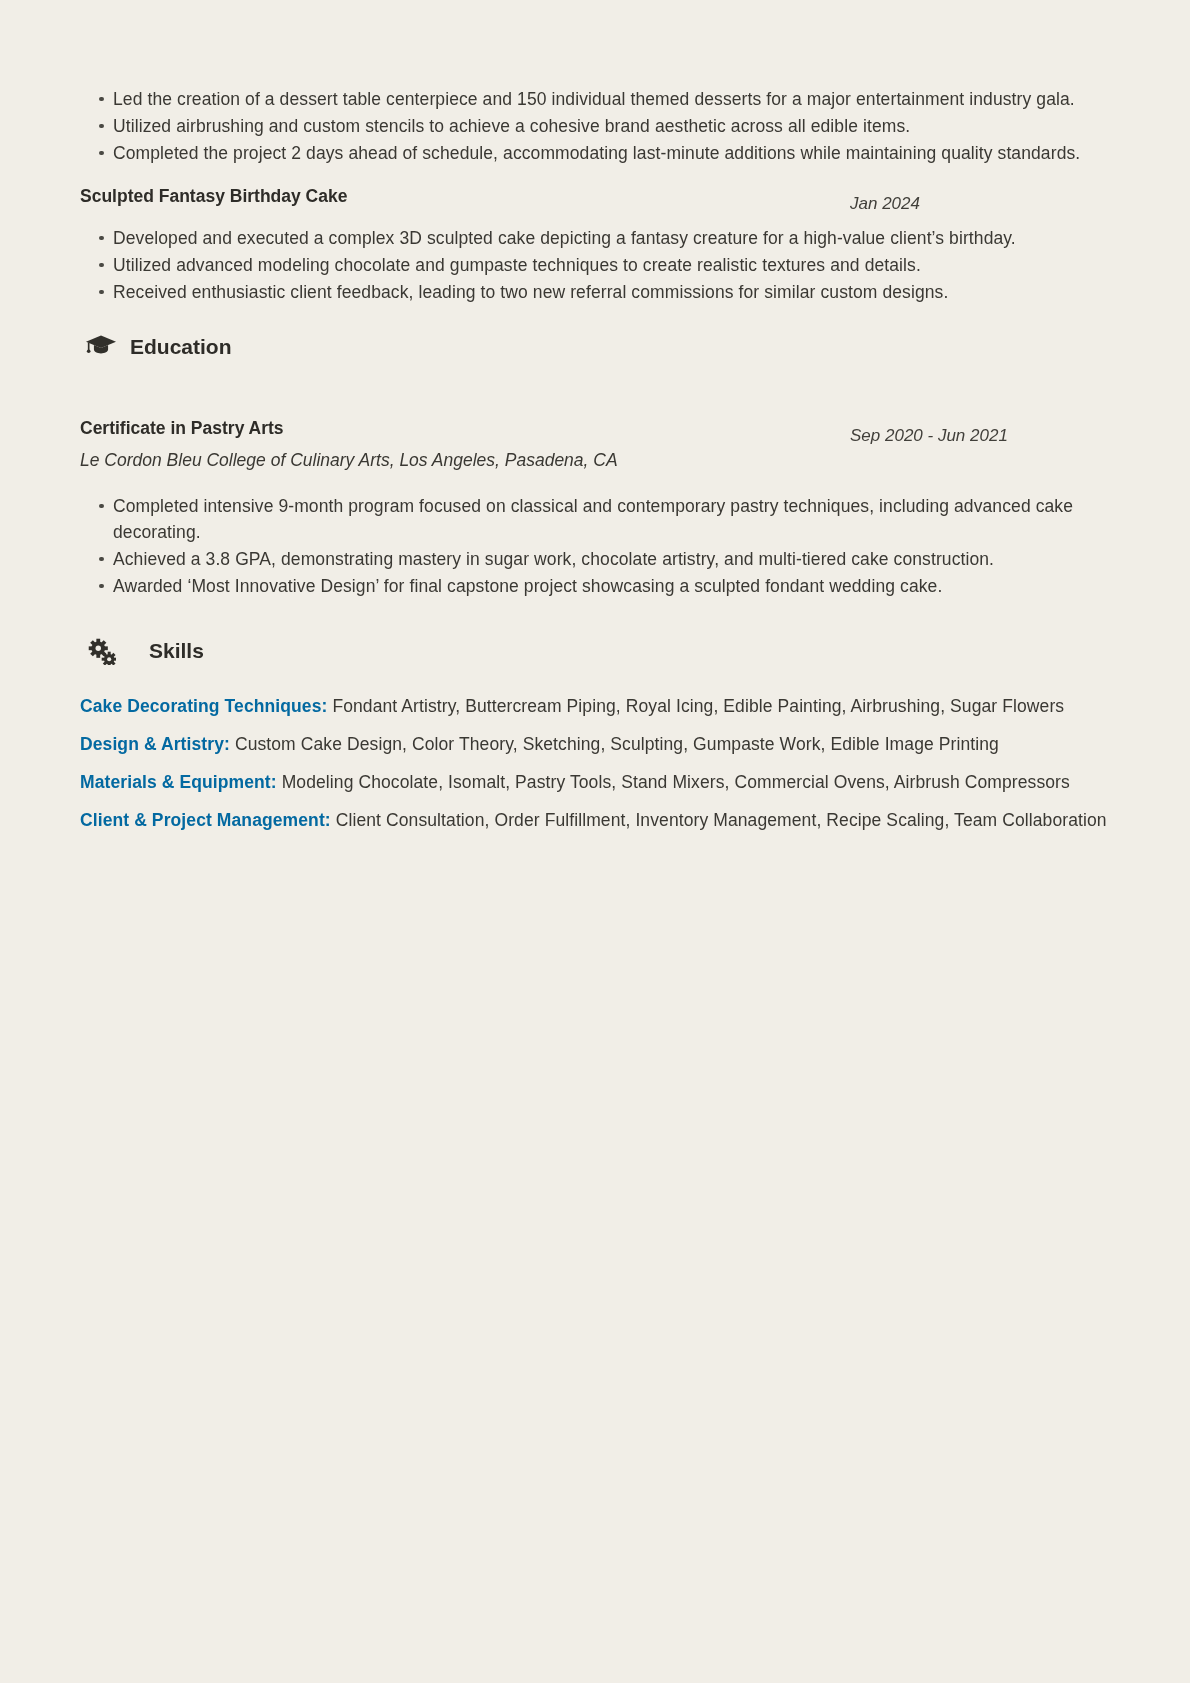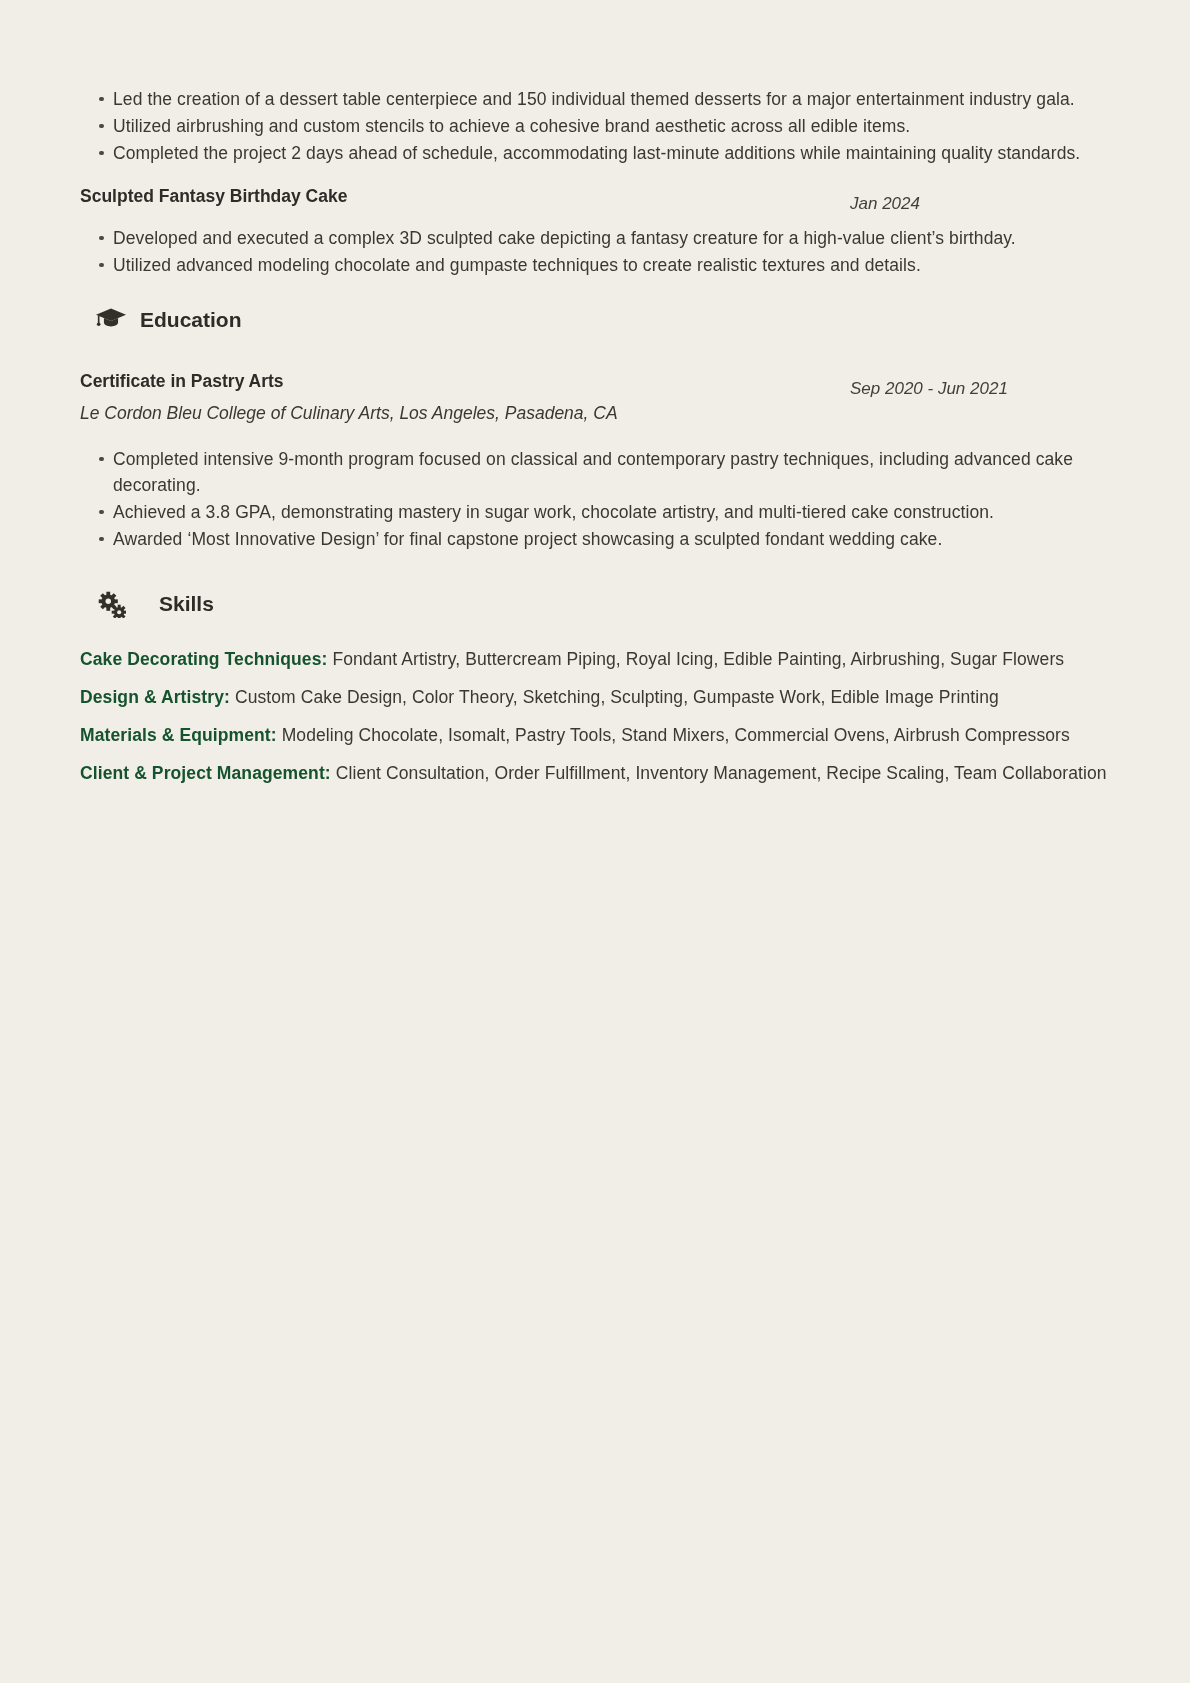--- a/index.html
+++ b/index.html
@@ -65,47 +65,47 @@
     font-style: italic;
     line-height: 26px;
     color: #413f3a;
     white-space: nowrap;
   }
 
   .section-heading {
     display: flex;
     align-items: center;
     gap: 14px;
-    margin: 16px;
+    margin: 6px;
     font-size: 21px;
     font-weight: 700;
     color: #2e2c28;
     line-height: 28px;
   }
   .section-heading .icon { display: inline-flex; flex: 0 0 auto; }
   .section-heading .icon svg { display: block; }
 
   .edu-heading { margin-top: 28px; }
-  .edu-degree-row { margin-top: 34px; margin-bottom: 6px; }
+  .edu-degree-row { margin-top: 54px; margin-bottom: 6px; }
   .school-line {
     margin: 0 0 20px 0;
     font-size: 17.5px;
     font-style: italic;
     line-height: 26px;
     color: #3a3833;
   }
   .skills-heading { margin-top: 38px; margin-bottom: 28px; gap: 33px; }
 
   .skill-line {
     margin: 0 0 12px 0;
     font-size: 17.5px;
     line-height: 26px;
     letter-spacing: 0.1px;
   }
-  .skill-line .skill-label { font-weight: 700; color: #14532d; }
+  .skill-line .skill-label { font-weight: 700; color: #0369a1; }
 </style>
 </head>
 <body>
 
 <div class="page">
   <div class="content">
 
     <section>
       <ul class="bullets">
         <li>Led the creation of a dessert table centerpiece and 150 individual themed desserts for a major entertainment industry gala.</li>
@@ -114,20 +114,21 @@
       </ul>
 
       <div class="subhead-row">
         <h3 class="subhead">Sculpted Fantasy Birthday Cake</h3>
         <span class="date">Jan 2024</span>
       </div>
 
       <ul class="bullets">
         <li>Developed and executed a complex 3D sculpted cake depicting a fantasy creature for a high-value client’s birthday.</li>
         <li>Utilized advanced modeling chocolate and gumpaste techniques to create realistic textures and details.</li>
+        <li>Received enthusiastic client feedback, leading to two new referral commissions for similar custom designs.</li>
       </ul>
     </section>
 
     <section>
       <h2 class="section-heading edu-heading">
         <span class="icon">
           <svg width="30" height="25" viewBox="0 0 36 29" xmlns="http://www.w3.org/2000/svg" fill="#32302b">
             <polygon points="18,0 36,7.5 18,15 0,7.5"></polygon>
             <path d="M9.5 11.6 v5.3 c0 2.7 3.9 4.7 8.5 4.7 s8.5-2 8.5-4.7 v-5.3 l-8.5 3.6 z"></path>
             <rect x="2.2" y="8.5" width="2" height="9"></rect>

